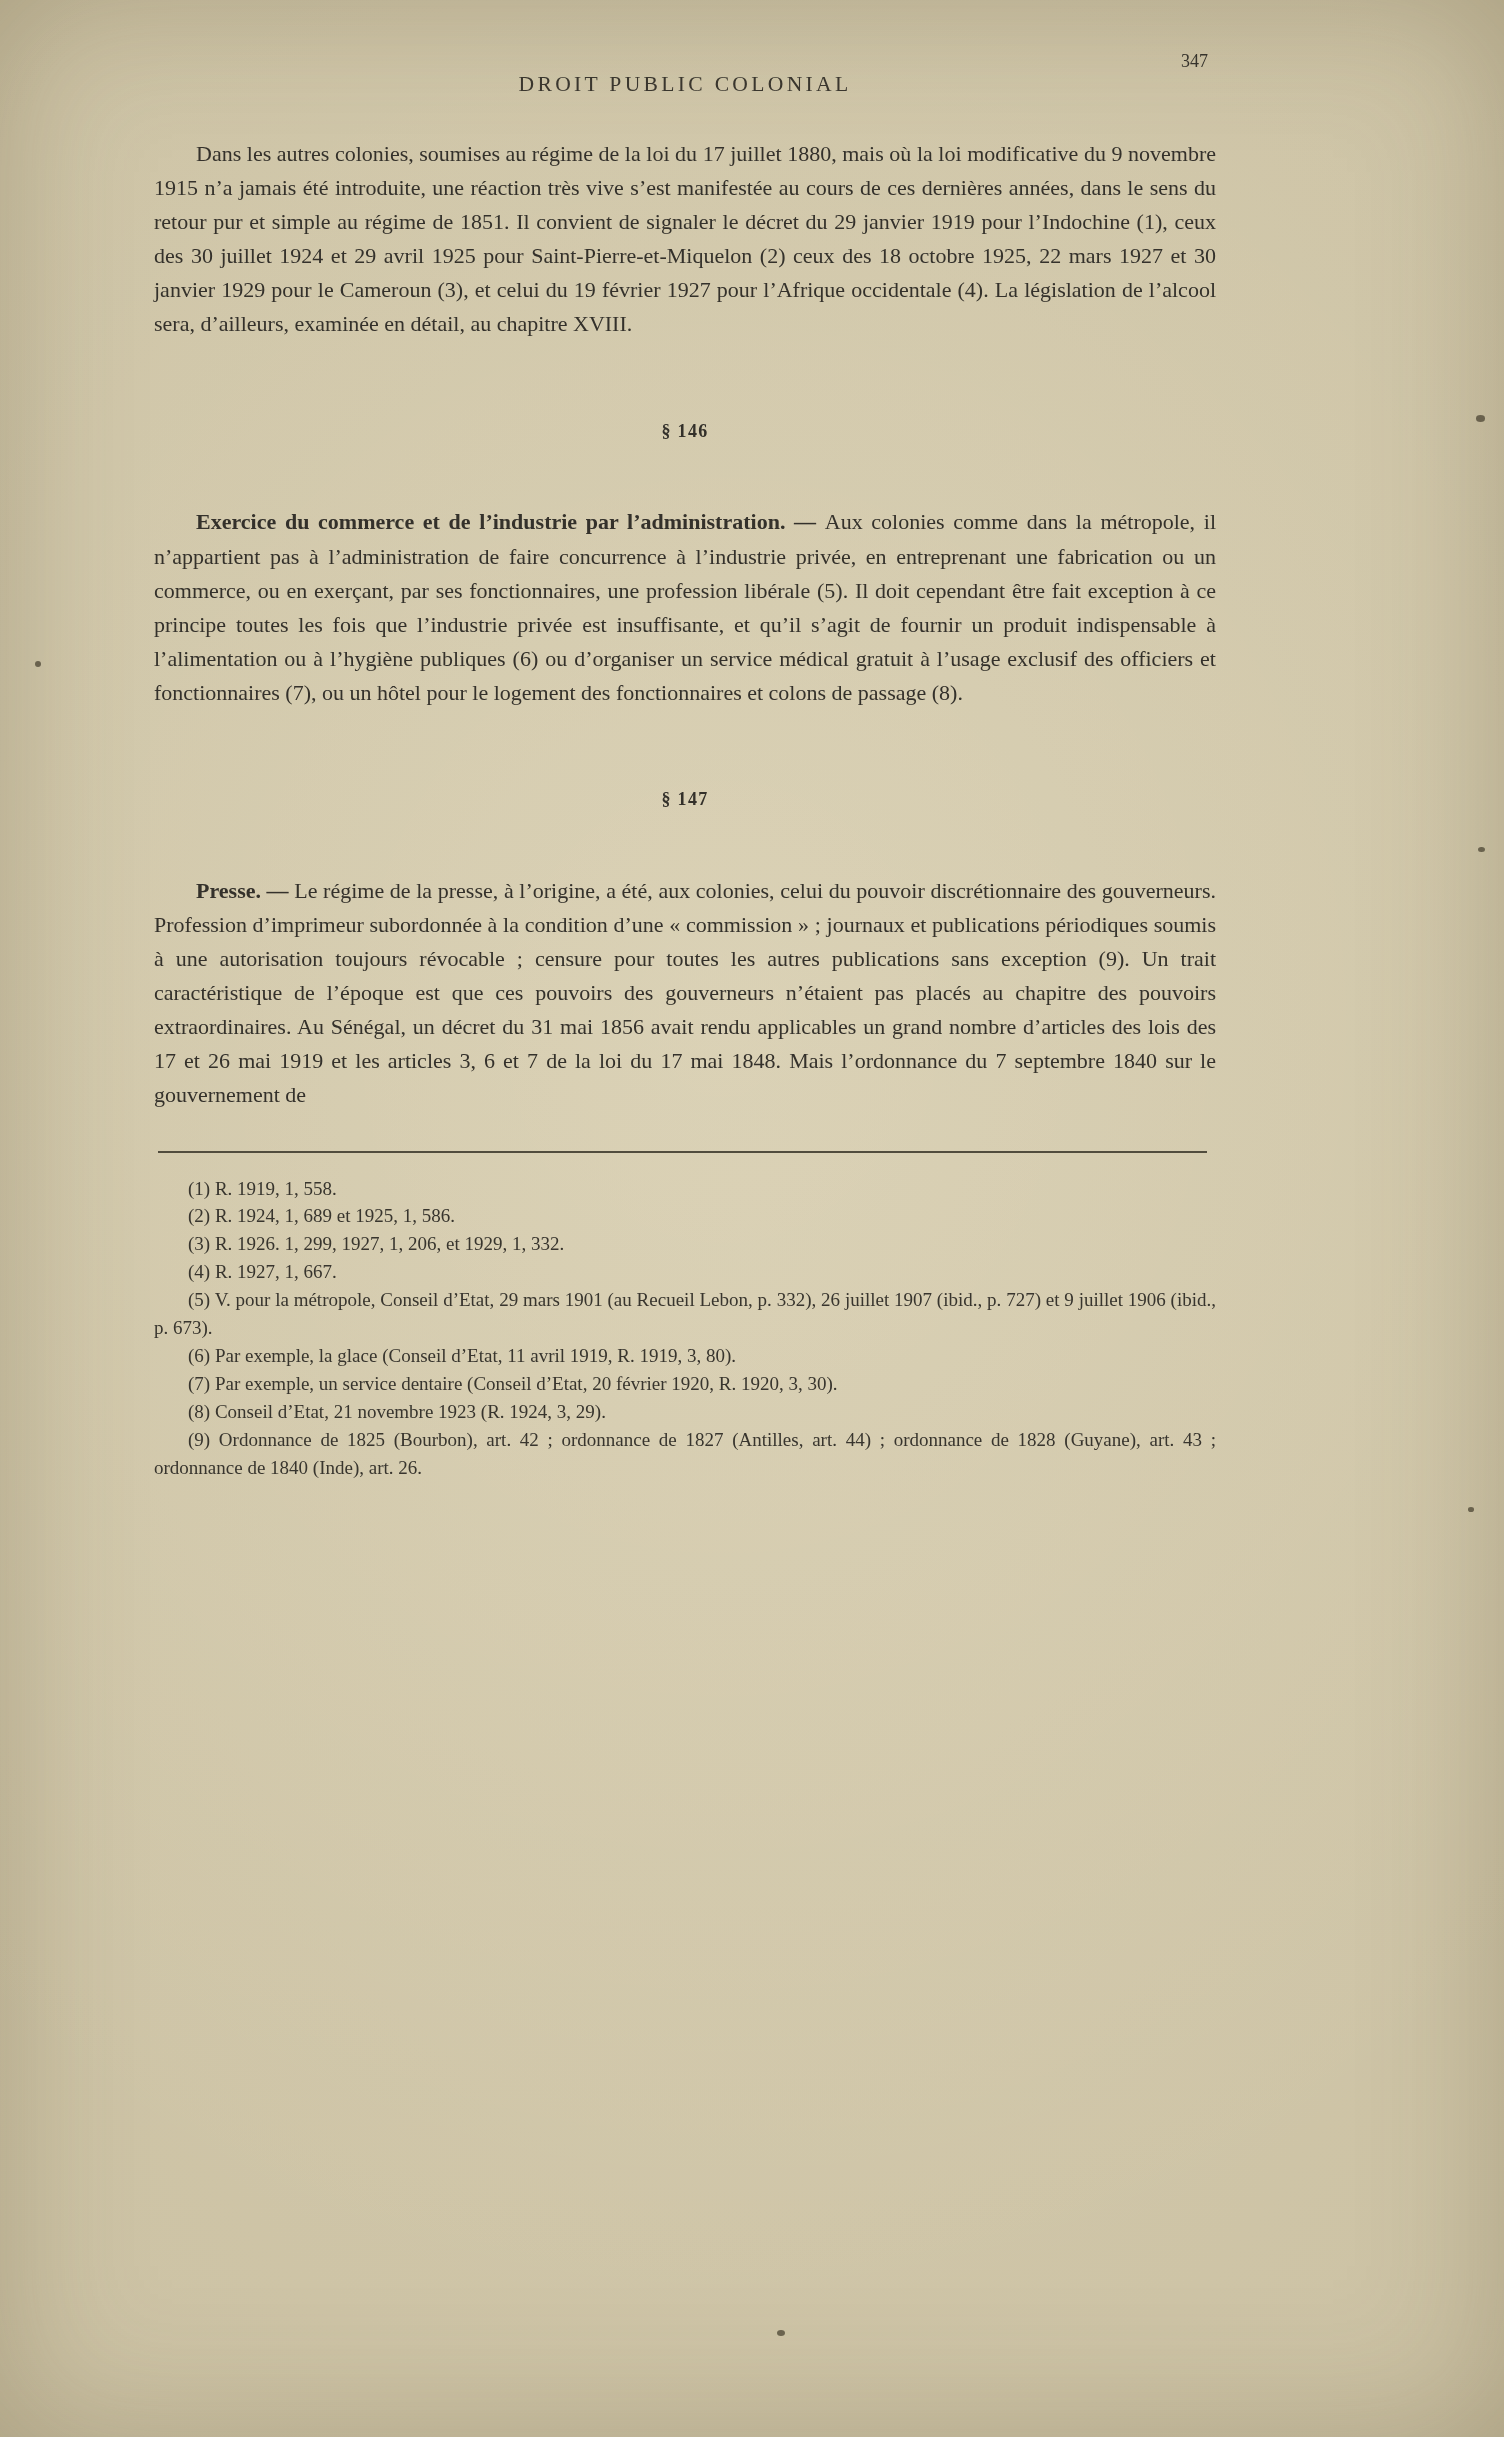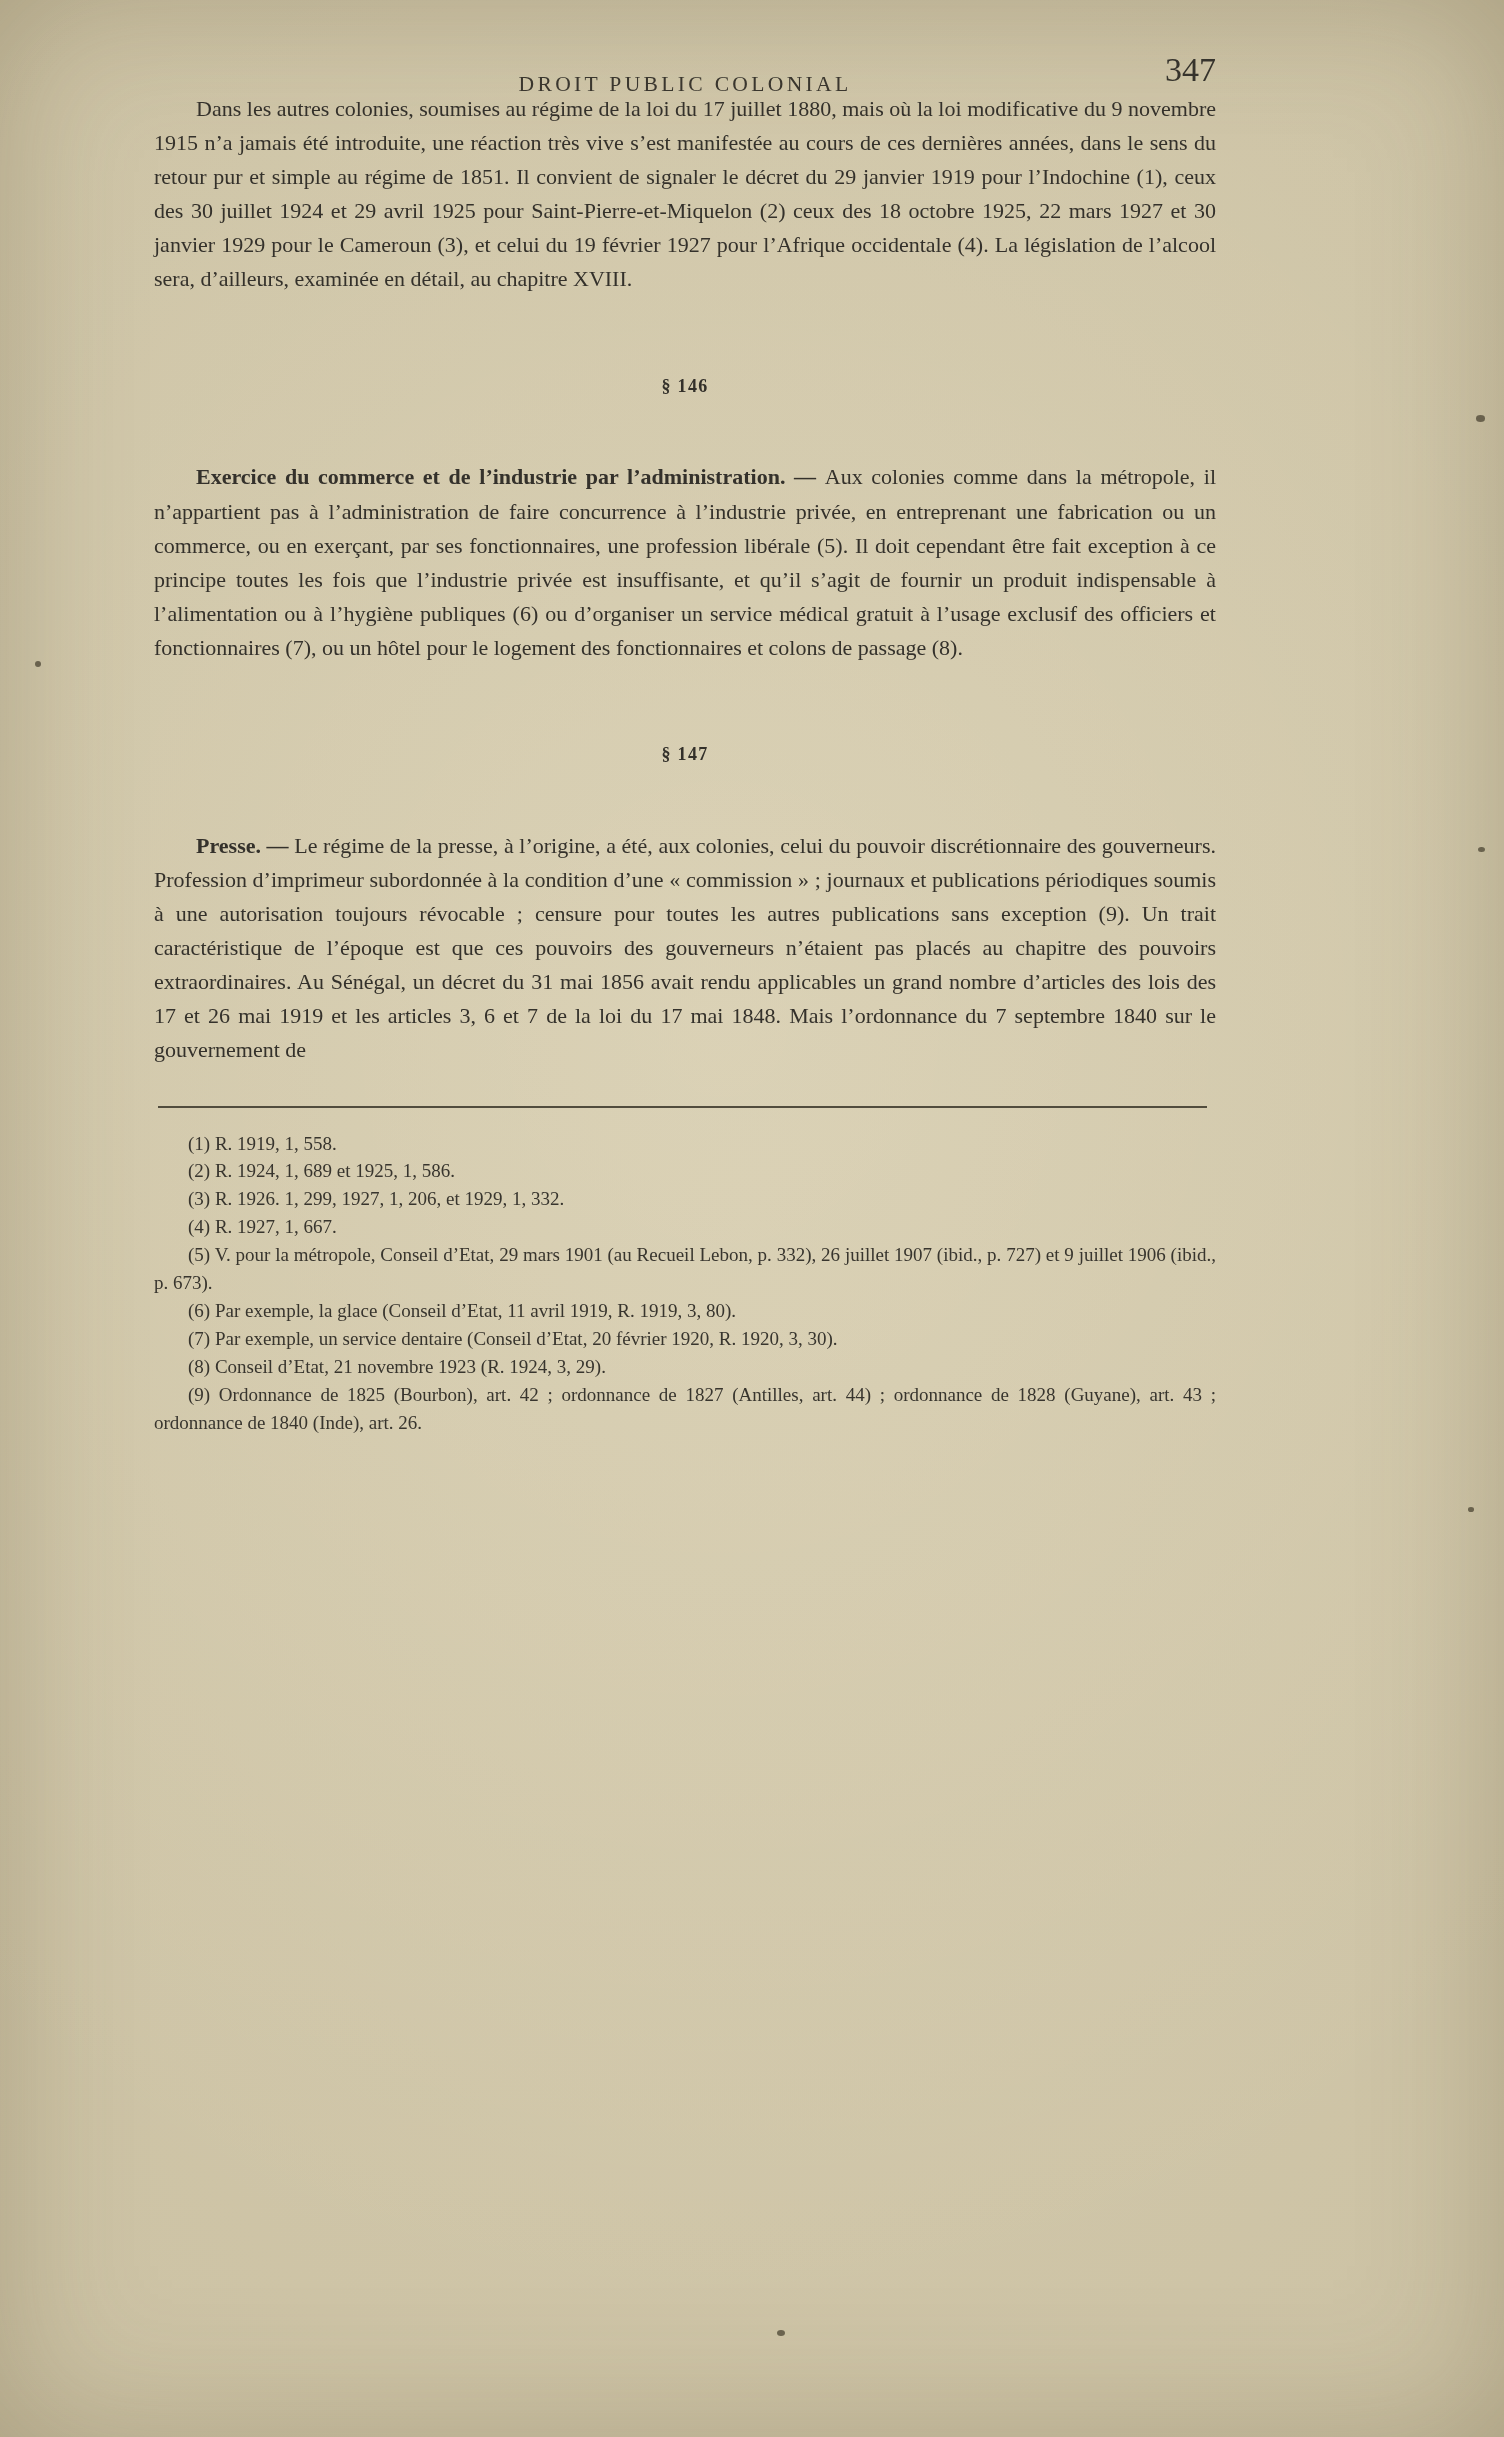--- a/index.html
+++ b/index.html
@@ -34,33 +34,34 @@
   }
   .running-title {
     text-align: center;
     font-size: 21.6px;
     letter-spacing: 3.3px;
     color: #3a362e;
   }
   .folio {
     position: absolute;
     top: 51px;
-    right: 0;
-    font-size: 34px;
+    right: 8px;
+    font-size: 18px;
     color: #36332c;
   }
 
   
   .content {
     margin-left: 154px;
     width: 1062px;
     font-size: 22px;
     line-height: 1.55;
     text-align: justify;
     color: #34312b;
+    margin-top: 45px;
   }
   .content p.body-para { text-indent: 42px; }
 
   .section-heading {
     text-align: center;
     font-weight: bold;
     font-size: 18px;
     letter-spacing: 1.3px;
     margin: 76px 0 60px 0;
     color: #33302a;

